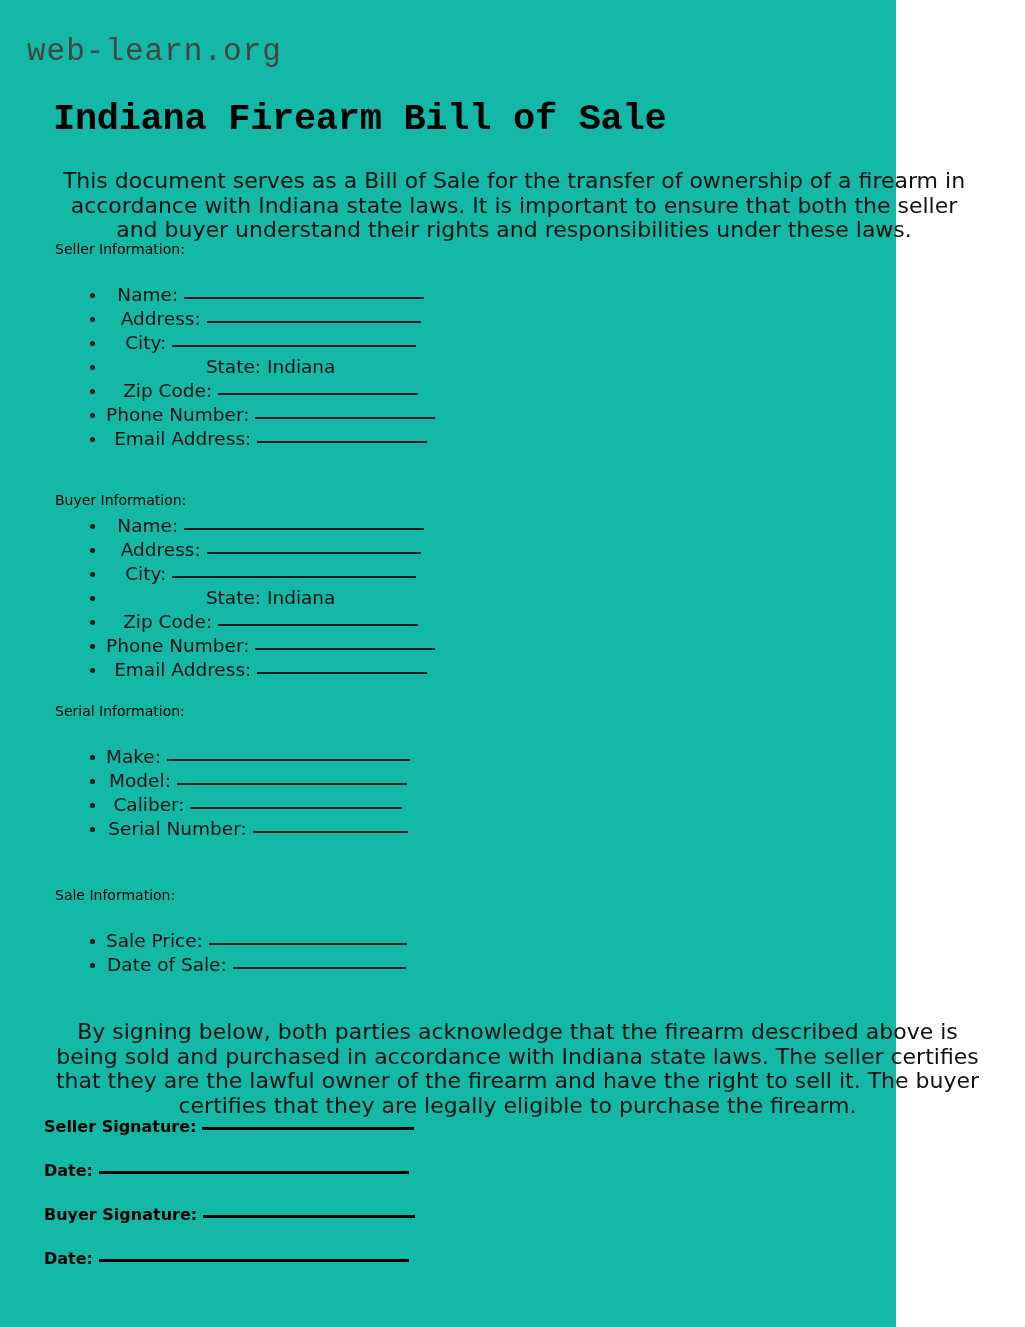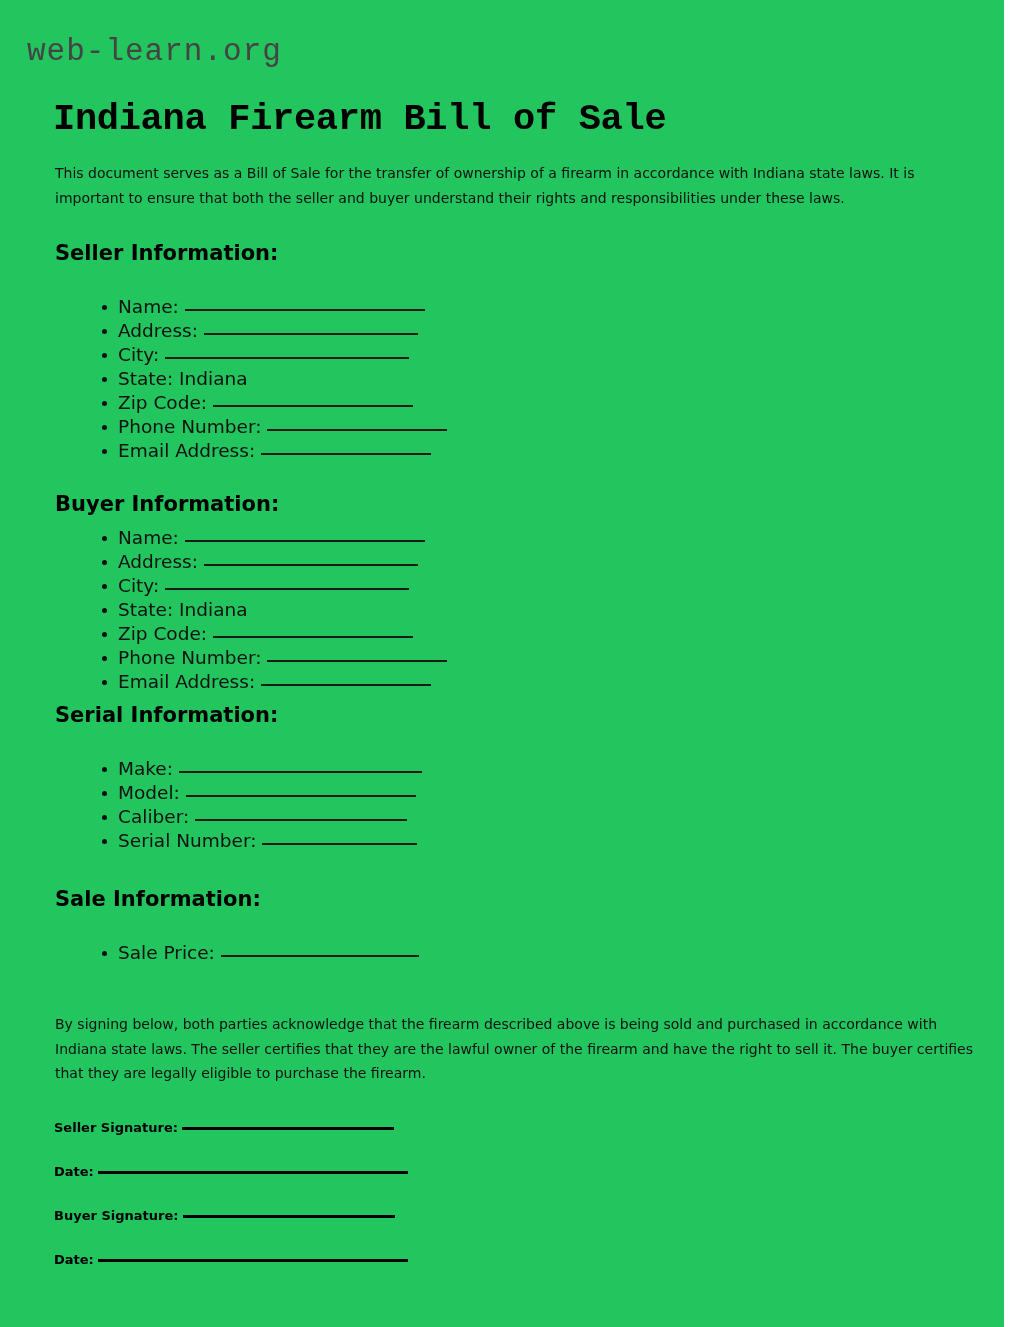--- a/index.html
+++ b/index.html
@@ -12,23 +12,24 @@
     height: 1327px;
     position: relative;
     font-family: "DejaVu Sans", "Liberation Sans", sans-serif;
     color: #000000;
     overflow: hidden;
   }
 
   .page {
     position: absolute;
     left: 0; top: 0;
-    width: 1004px;
+    width: 896px;
     height: 1327px;
-    background: #22c55e;
+    background: #14b8a6;
+    text-align: center;
   }
 
   
   .logo {
     position: absolute;
     left: 27px;
     top: 34px;
     font-family: "Liberation Mono", "DejaVu Sans Mono", monospace;
     font-size: 31px;
     letter-spacing: 1px;
@@ -45,40 +46,40 @@
     letter-spacing: -0.3px;
     color: #000;
     white-space: nowrap;
   }
 
   
   .para {
     position: absolute;
     left: 55px;
     width: 918px;
-    font-size: 14px;
+    font-size: 22px;
     line-height: 24.5px;
     color: #111;
   }
   .para.intro { top: 147px; }
   .para.closing { top: 998px; width: 925px; }
 
   .section-heading {
     position: absolute;
     left: 55px;
-    font-size: 21px;
-    font-weight: bold;
+    font-size: 14px;
+    font-weight: normal;
     color: #000;
     white-space: nowrap;
   }
 
   .bullets {
     position: absolute;
     left: 90px;
-    margin: 12px;
+    margin: 0;
     padding: 0;
     list-style: none;
   }
   .bullets li {
     font-size: 18.5px;
     line-height: 24px;
     color: #111;
     white-space: nowrap;
     position: relative;
     padding-left: 16px;
@@ -96,22 +97,22 @@
   .fill {
     display: inline-block;
     border-bottom: 2px solid #1a1a1a;
     vertical-align: 2px;
     height: 13px;
   }
 
   
   .sig-row {
     position: absolute;
-    left: 54px;
-    font-size: 13px;
+    left: 44px;
+    font-size: 16px;
     font-weight: bold;
     color: #000;
     white-space: nowrap;
   }
   .sig-row .fill {
     border-bottom: 3px solid #000;
     height: 12px;
     vertical-align: 2px;
   }
 </style>
@@ -150,20 +151,21 @@
       <div class="section-heading" style="top: 703px;">Serial Information:</div>
       <ul class="bullets" style="top: 745px;">
         <li><span>Make:</span> <span class="fill" style="width: 243px;"></span></li>
         <li><span>Model:</span> <span class="fill" style="width: 230px;"></span></li>
         <li><span>Caliber:</span> <span class="fill" style="width: 212px;"></span></li>
         <li><span>Serial Number:</span> <span class="fill" style="width: 155px;"></span></li>
       </ul>
       <div class="section-heading" style="top: 887px;">Sale Information:</div>
       <ul class="bullets" style="top: 929px;">
         <li><span>Sale Price:</span> <span class="fill" style="width: 198px;"></span></li>
+        <li><span>Date of Sale:</span> <span class="fill" style="width: 173px;"></span></li>
       </ul>
     </div>
 
   <p class="para closing">By signing below, both parties acknowledge that the firearm described above is being sold and purchased in accordance with Indiana state laws. The seller certifies that they are the lawful owner of the firearm and have the right to sell it. The buyer certifies that they are legally eligible to purchase the firearm.</p>
 
   <div id="signatures-host">
       <div class="sig-row" style="top: 1115px;"><span>Seller Signature:</span> <span class="fill" style="width: 212px;"></span></div>
       <div class="sig-row" style="top: 1159px;"><span>Date:</span> <span class="fill" style="width: 310px;"></span></div>
       <div class="sig-row" style="top: 1203px;"><span>Buyer Signature:</span> <span class="fill" style="width: 212px;"></span></div>
       <div class="sig-row" style="top: 1247px;"><span>Date:</span> <span class="fill" style="width: 310px;"></span></div>

